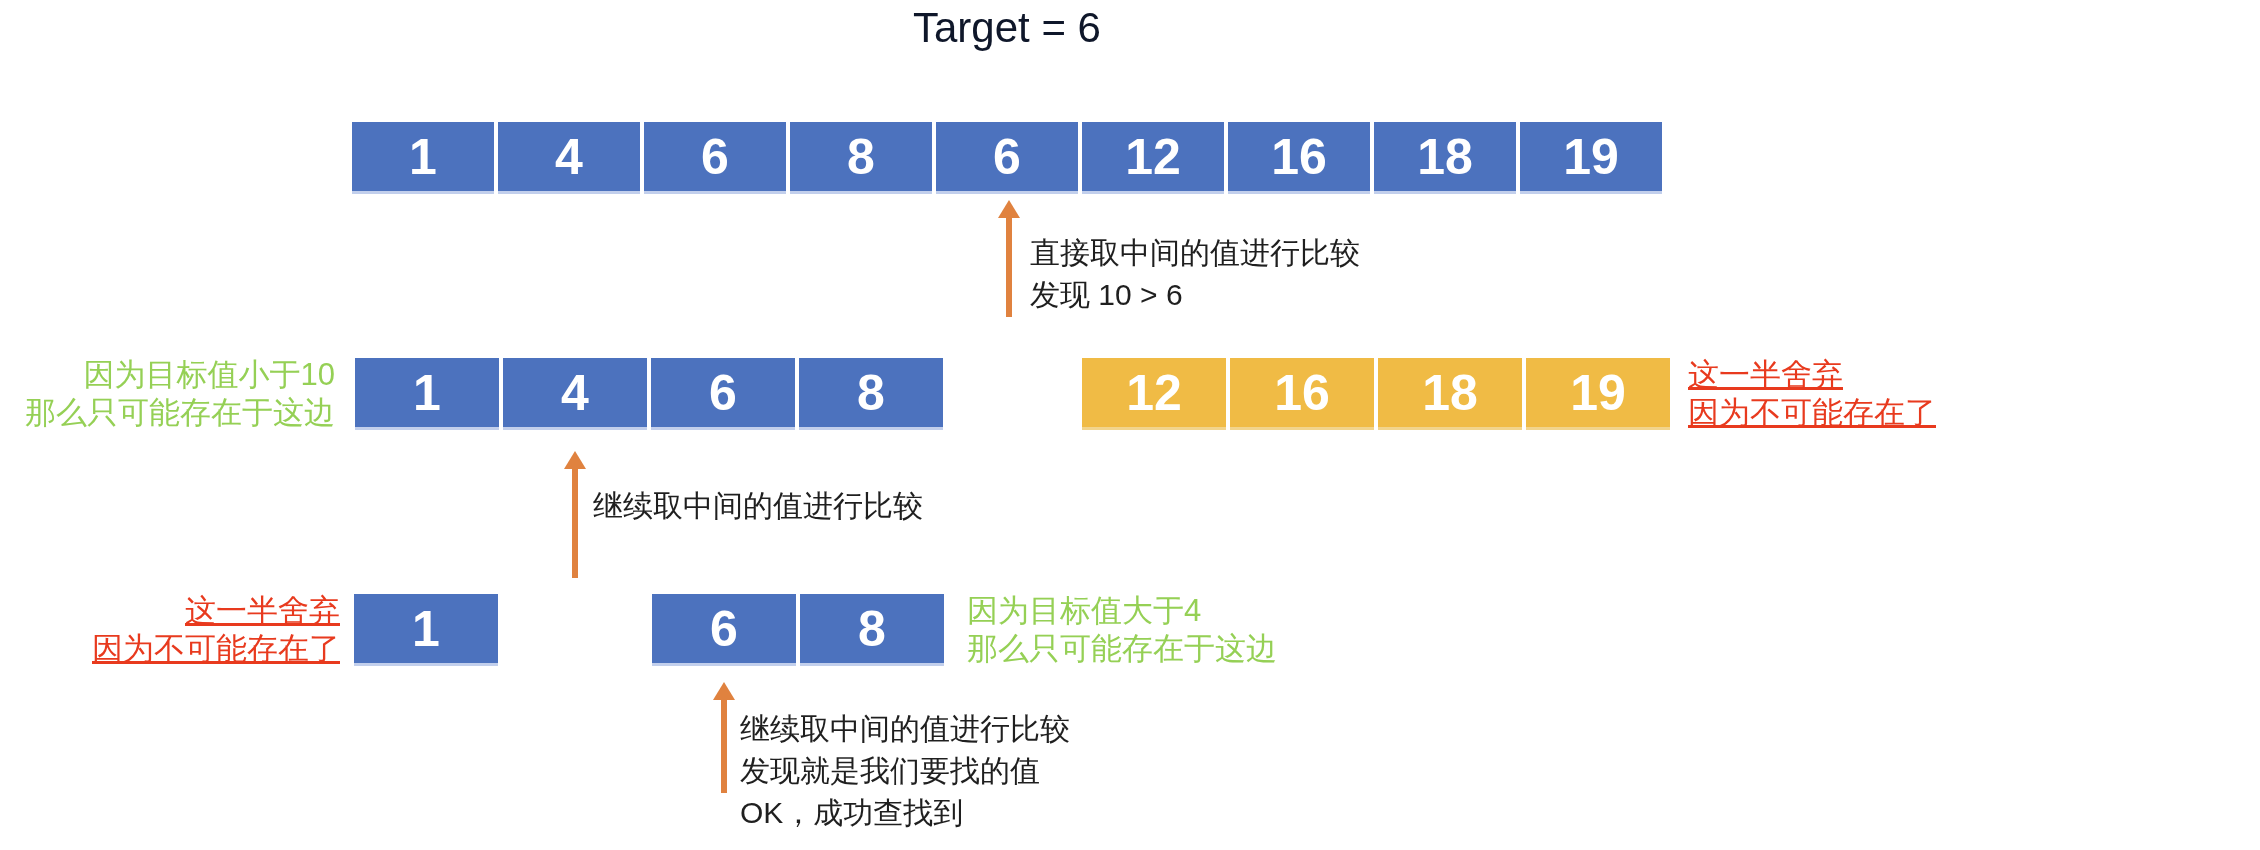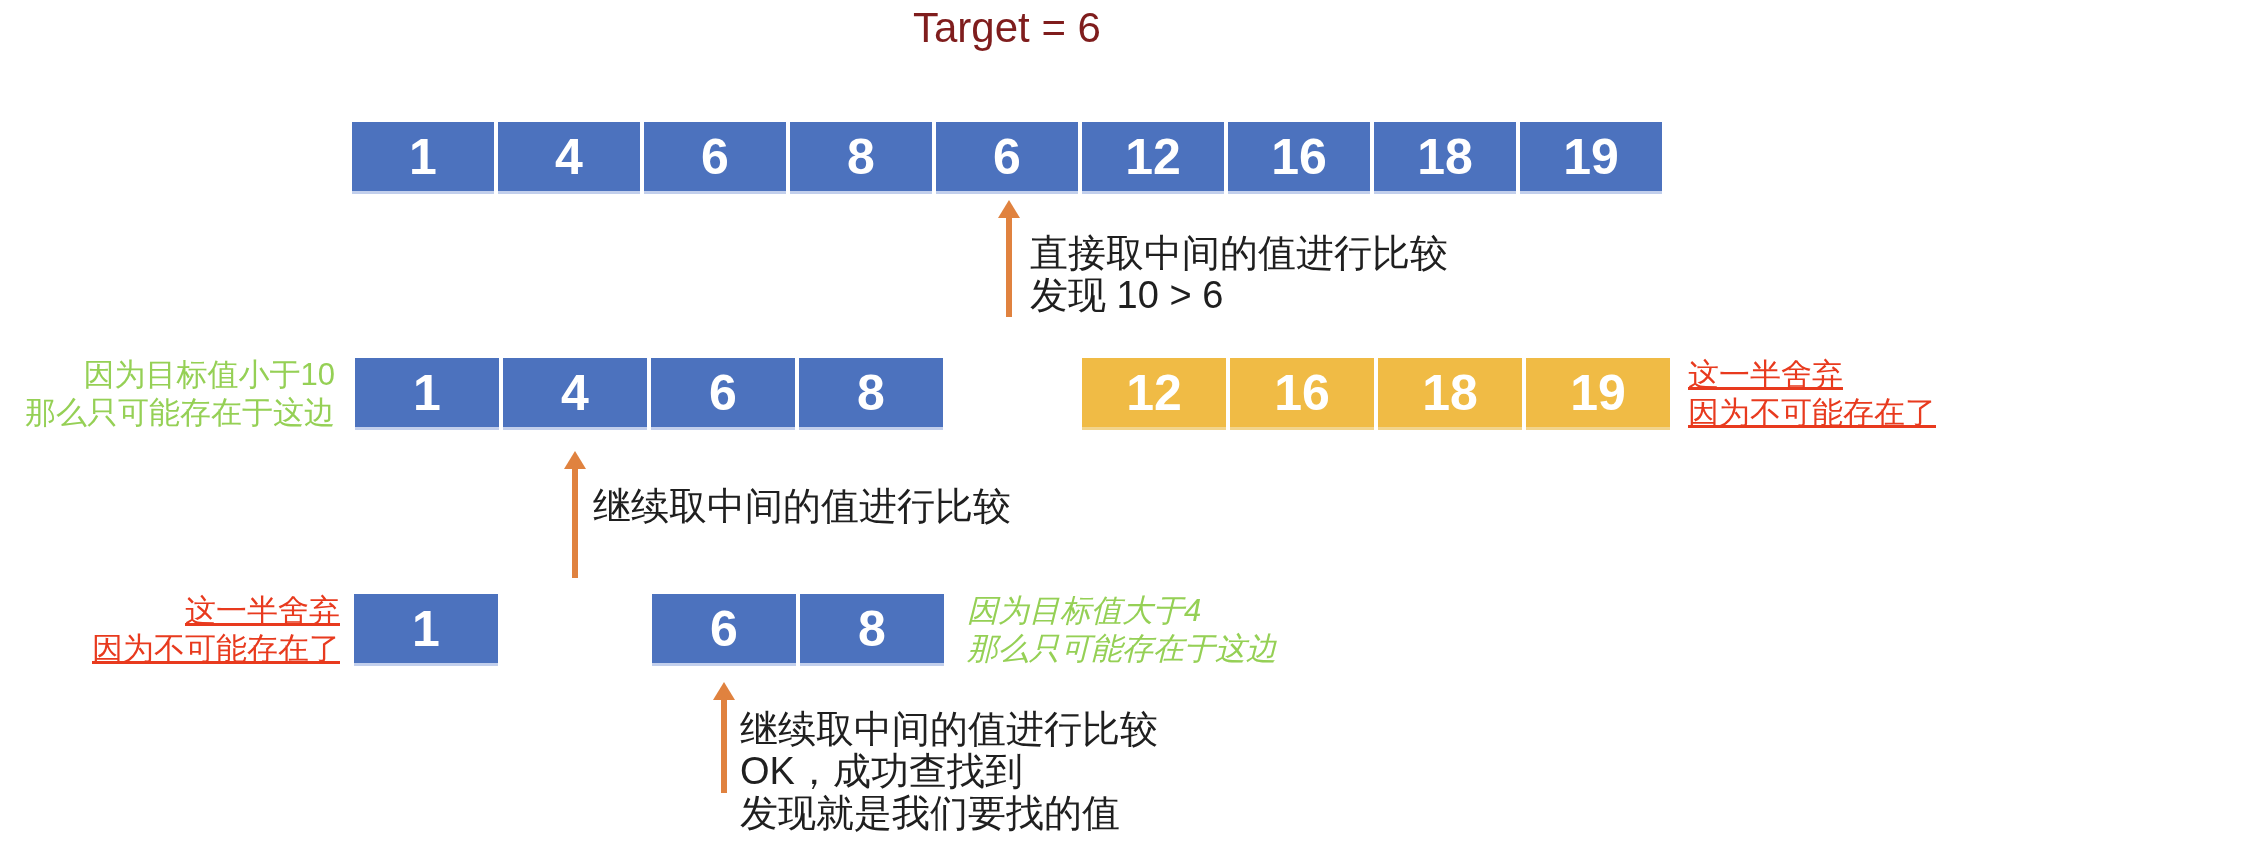--- a/index.html
+++ b/index.html
@@ -3,42 +3,42 @@
 <meta charset="utf-8">
 <style>
   html,body{margin:0;padding:0;}
   body{
     width:2260px;height:850px;background:#ffffff;position:relative;overflow:hidden;
     font-family:"Liberation Sans","DejaVu Sans",sans-serif;
   }
   .abs{position:absolute;}
   .title{
     left:352px;top:4px;width:1310px;text-align:center;
-    font-size:42px;line-height:48px;color:#7f1d1d;
+    font-size:42px;line-height:48px;color:#0f172a;
   }
   .array{display:flex;gap:4px;}
   .cell{
     width:144px;height:72px;box-sizing:border-box;
     display:flex;align-items:center;justify-content:center;
     background:var(--blue);color:#ffffff;
     font-size:50px;font-weight:bold;
     border-bottom:3px solid #c2cfec;
   }
   .row1 .cell{width:142px;}
   .orange .cell{background:var(--orange);border-bottom-color:#f2d48c;}
   .arrow{
     display:flex;flex-direction:column;align-items:center;width:22px;
   }
   .arrow-head{
     width:0;height:0;
     border-left:11px solid transparent;border-right:11px solid transparent;
     border-bottom:18px solid var(--arrow);
   }
   .arrow-shaft{width:6px;flex:1;background:var(--arrow);}
-  .note{font-size:38px;line-height:42px;color:#1f1f1f;white-space:nowrap;}
+  .note{font-size:30px;line-height:42px;color:#1f1f1f;white-space:nowrap;}
   .side-label{font-size:31px;line-height:38px;white-space:nowrap;}
   .green{color:var(--green);}
   .red{color:var(--red);text-decoration:underline;}
   .right-align{text-align:right;}
 </style>
 </head>
 <body>
 
 <div class="abs title">Target = 6</div>
 
@@ -104,27 +104,27 @@
 
 <div class="abs array" style="left:354px;top:594px;">
     <div class="cell">1</div>
   </div>
 
 <div class="abs array" style="left:652px;top:594px;">
     <div class="cell">6</div>
     <div class="cell">8</div>
   </div>
 
-<div class="abs side-label green" style="left:967px;top:592px;font-style:italic;">
+<div class="abs side-label green" style="left:967px;top:592px;">
   <div>因为目标值大于4</div>
   <div>那么只可能存在于这边</div>
 </div>
 
 <div class="abs arrow" style="left:713px;top:682px;height:111px;">
   <div class="arrow-head"></div>
   <div class="arrow-shaft"></div>
 </div>
 
 <div class="abs note" style="left:740px;top:708px;">
   <div>继续取中间的值进行比较</div>
+  <div>发现就是我们要找的值</div>
   <div>OK，成功查找到</div>
-  <div>发现就是我们要找的值</div>
 </div>
 
 </body></html>

